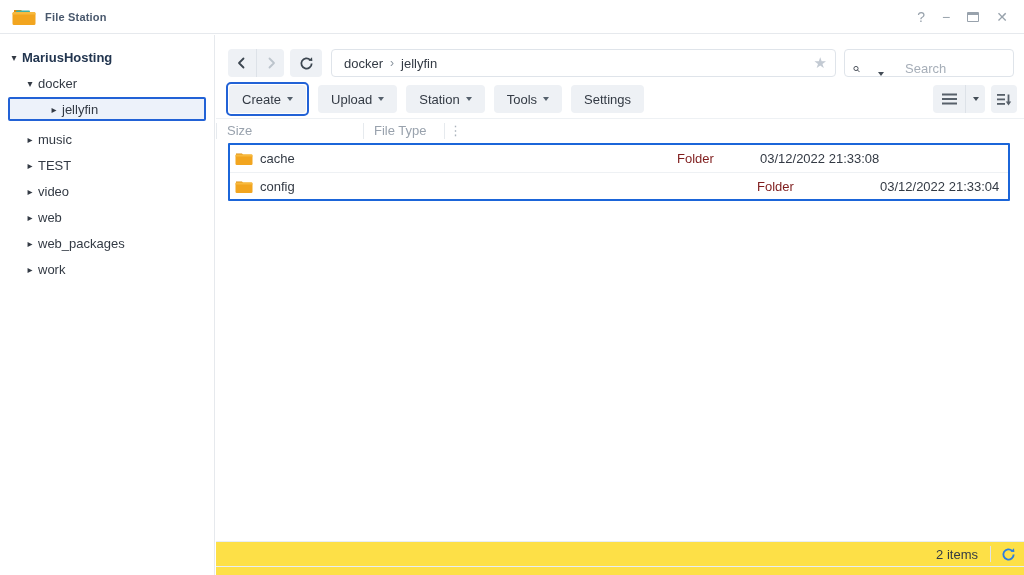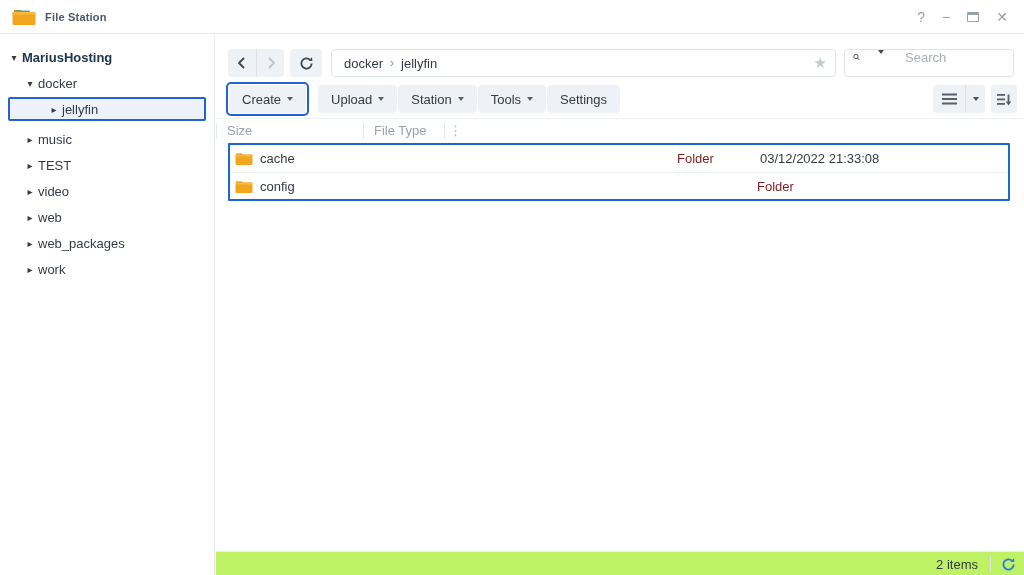--- a/index.html
+++ b/index.html
@@ -60,34 +60,34 @@
     margin-left:9px; height:28px; width:505px;
     border:1px solid #dfe4ea; border-radius:4px; background:#fff;
     display:flex; align-items:center; padding:0 8px 0 12px;
   }
   .crumb { color:#333a44; cursor:pointer; }
   .crumb-sep { color:#8a949e; margin:0 7px; font-size:12px; }
   .star { margin-left:auto; color:#c3cad3; font-size:15px; cursor:pointer; }
   .searchbox {
     margin-left:8px; height:28px; width:170px;
     border:1px solid #dfe4ea; border-radius:4px; background:#fff;
-    display:flex; align-items:flex-start; padding:0 8px;gap:15px;
+    display:flex; align-items:flex-end; padding:0 8px;gap:15px;
   }
   .searchbox input {
     border:none; outline:none; width:100px; margin-left:6px;
     font-family:"Liberation Sans",sans-serif; font-size:13px; color:#333a44; background:transparent;
   }
   .searchbox input::placeholder { color:#a6aeb8; }
   .tri-down { width:0; height:0; border-left:3.5px solid transparent; border-right:3.5px solid transparent; border-top:4px solid #444d57; margin-left:3px; }
 
   
   .toolrow { position:absolute; top:48px; left:0; right:0; height:32px; display:flex; align-items:center; }
   .tbtn {
     height:28px; background:#eef1f5; border-radius:4px; color:#333a44;
-    display:flex; align-items:center; padding:0 13px; margin-right:1px; cursor:pointer; white-space:nowrap;
+    display:flex; align-items:center; padding:0 13px; margin-right:9px; cursor:pointer; white-space:nowrap;
   }
   .tbtn .tri-down { margin-left:6px; border-top-color:#55606c; }
   .create-wrap { margin-left:10px; border:2px solid #2262d6; border-radius:5px; padding:1px; margin-right:9px; }
   .create-wrap .tbtn { margin-right:0;text-align:center; }
   .tool-right { margin-left:auto; display:flex; align-items:center; margin-right:7px; }
   .view-btn {
     height:28px; background:#eef1f5; border-radius:4px; display:flex; align-items:stretch; overflow:hidden; cursor:pointer;
   }
   .view-main { width:32px; display:flex; align-items:center; justify-content:center; }
   .view-caret { width:20px; display:flex; align-items:center; justify-content:center; border-left:1px solid #dde2e8; }
@@ -114,21 +114,21 @@
   }
   .frow { height:27px; display:flex; align-items:center; cursor:pointer; }
   .frow + .frow { border-top:1px solid #eef1f4;gap:40px; }
   .f-name { width:290px; display:flex; align-items:center; padding-left:5px; }
   .f-name span { margin-left:7px; color:#333a44; }
   .f-size { width:147px; padding-left:10px; }
   .f-type { width:81px; padding-left:10px; color:#7f1d1d; }
   .f-mod  { flex:1; padding-left:12px; color:#333a44; }
 
   
-  .statusbar { position:absolute; left:0; right:0; bottom:0; height:24px; border-top:1px solid #e7eef6; background:#bef264; }
+  .statusbar { position:absolute; left:0; right:0; bottom:0; height:34px; border-top:1px solid #e7eef6; background:#fde047; }
   .status-inner {
     height:25px; border-bottom:1px solid #e7eef6;
     display:flex; align-items:center; justify-content:flex-end; padding-right:8px;
   }
   .item-count { color:#333a44; margin-right:12px; }
   .status-sep { width:1px; height:16px; background:#dfe3e8; margin-right:10px; }
 
   .icon-svg { display:block; }
 </style>
 </head>
@@ -298,20 +298,21 @@
       <div class="f-name">
         <svg class="icon-svg" width="18" height="15" viewBox="0 0 18 15">
           <path d="M1 2.5 h6 l1.5 2 h-7.5 z" fill="#d98d12"></path>
           <rect x="0.5" y="3.5" width="17" height="10.5" rx="1.2" fill="#f2a51f"></rect>
           <path d="M0.5 4.7 a1.2 1.2 0 0 1 1.2 -1.2 h14.6 a1.2 1.2 0 0 1 1.2 1.2 v0.8 h-17 z" fill="#f7b93e"></path>
         </svg>
         <span>config</span>
       </div>
       <div class="f-size"></div>
       <div class="f-type">Folder</div>
+      <div class="f-mod">03/12/2022 21:33:04</div>
     </div>
   </div>
 
   <div class="statusbar">
     <div class="status-inner">
       <span class="item-count">2 items</span>
       <span class="status-sep"></span>
       <span style="display:flex;align-items:center;cursor:pointer;">
         <svg class="icon-svg" width="15" height="15" viewBox="0 0 16 16">
           <path d="M13.5 8 a5.5 5.5 0 1 1 -1.6 -3.9" fill="none" stroke="#2b7de0" stroke-width="2"></path>

